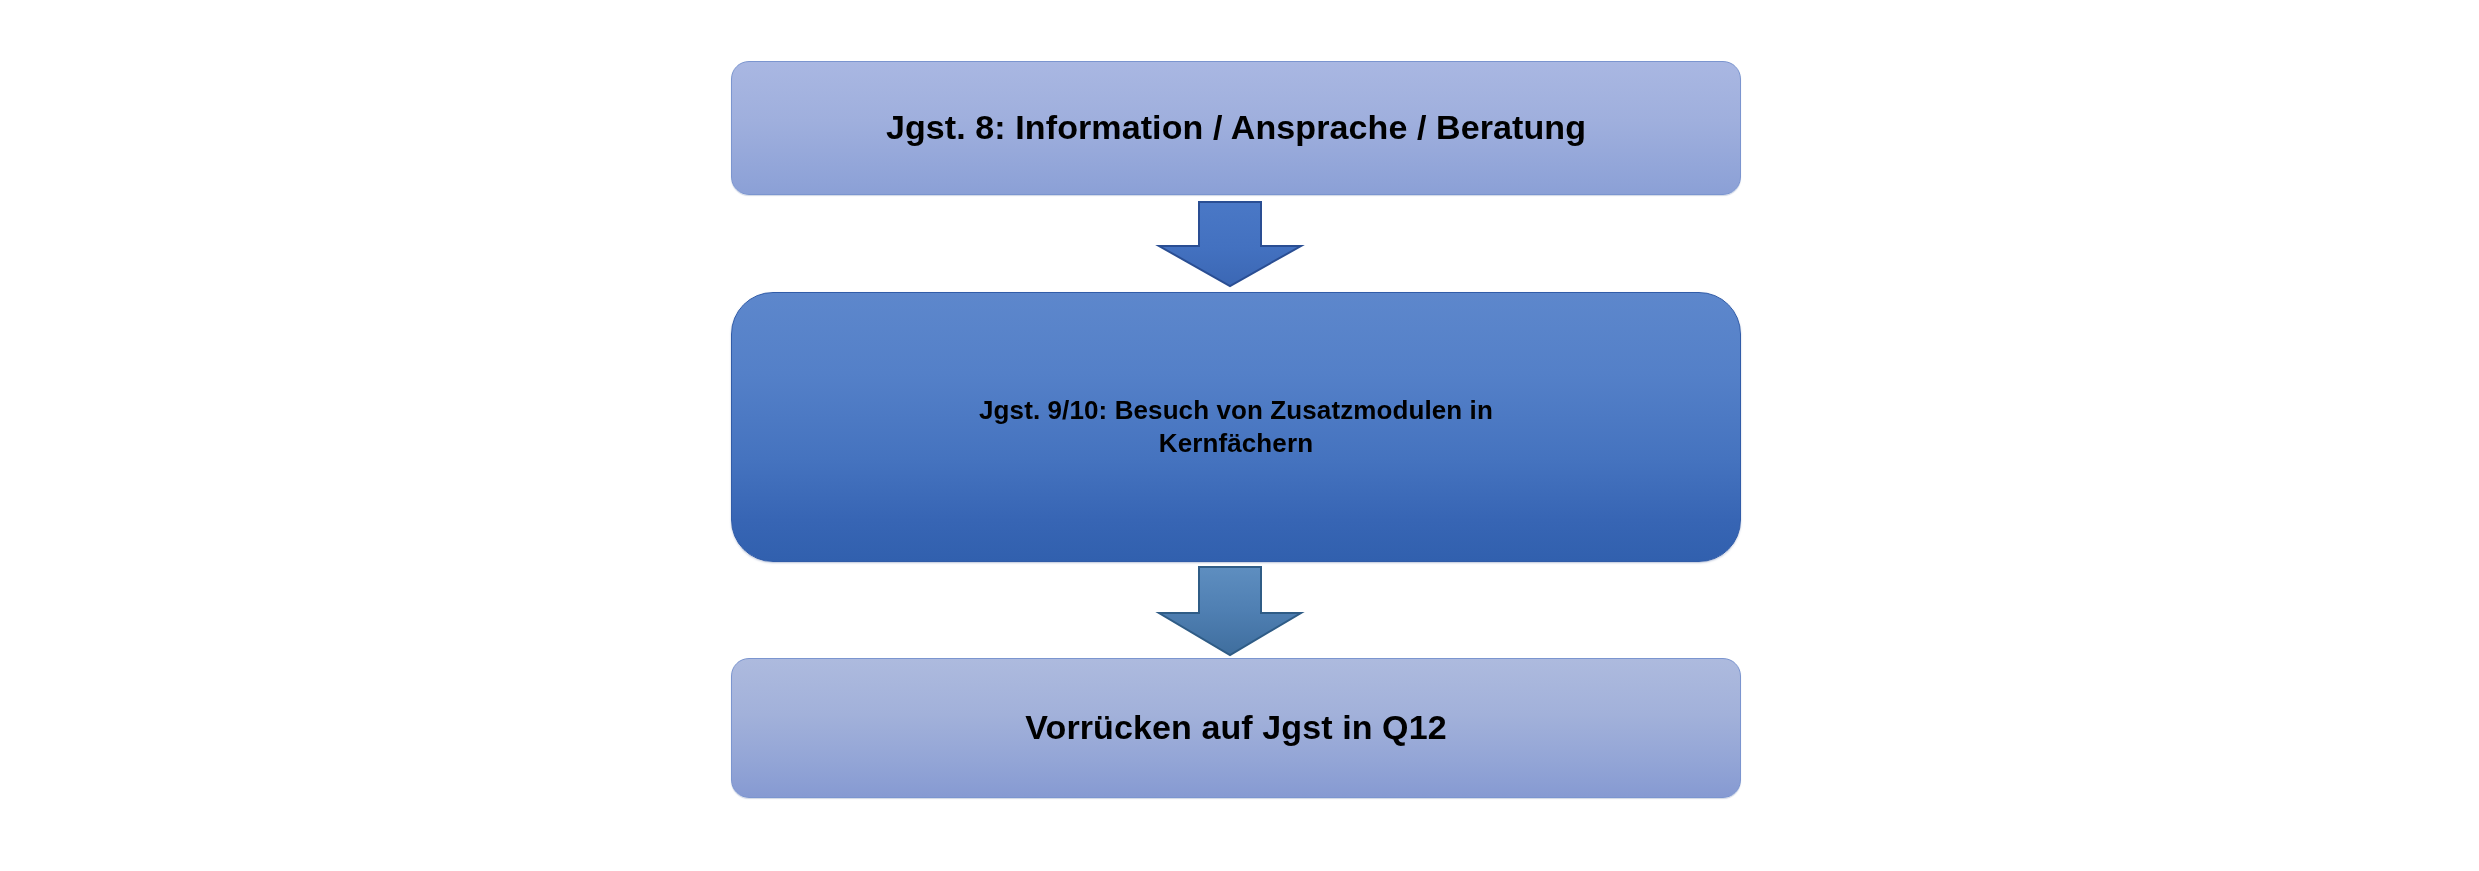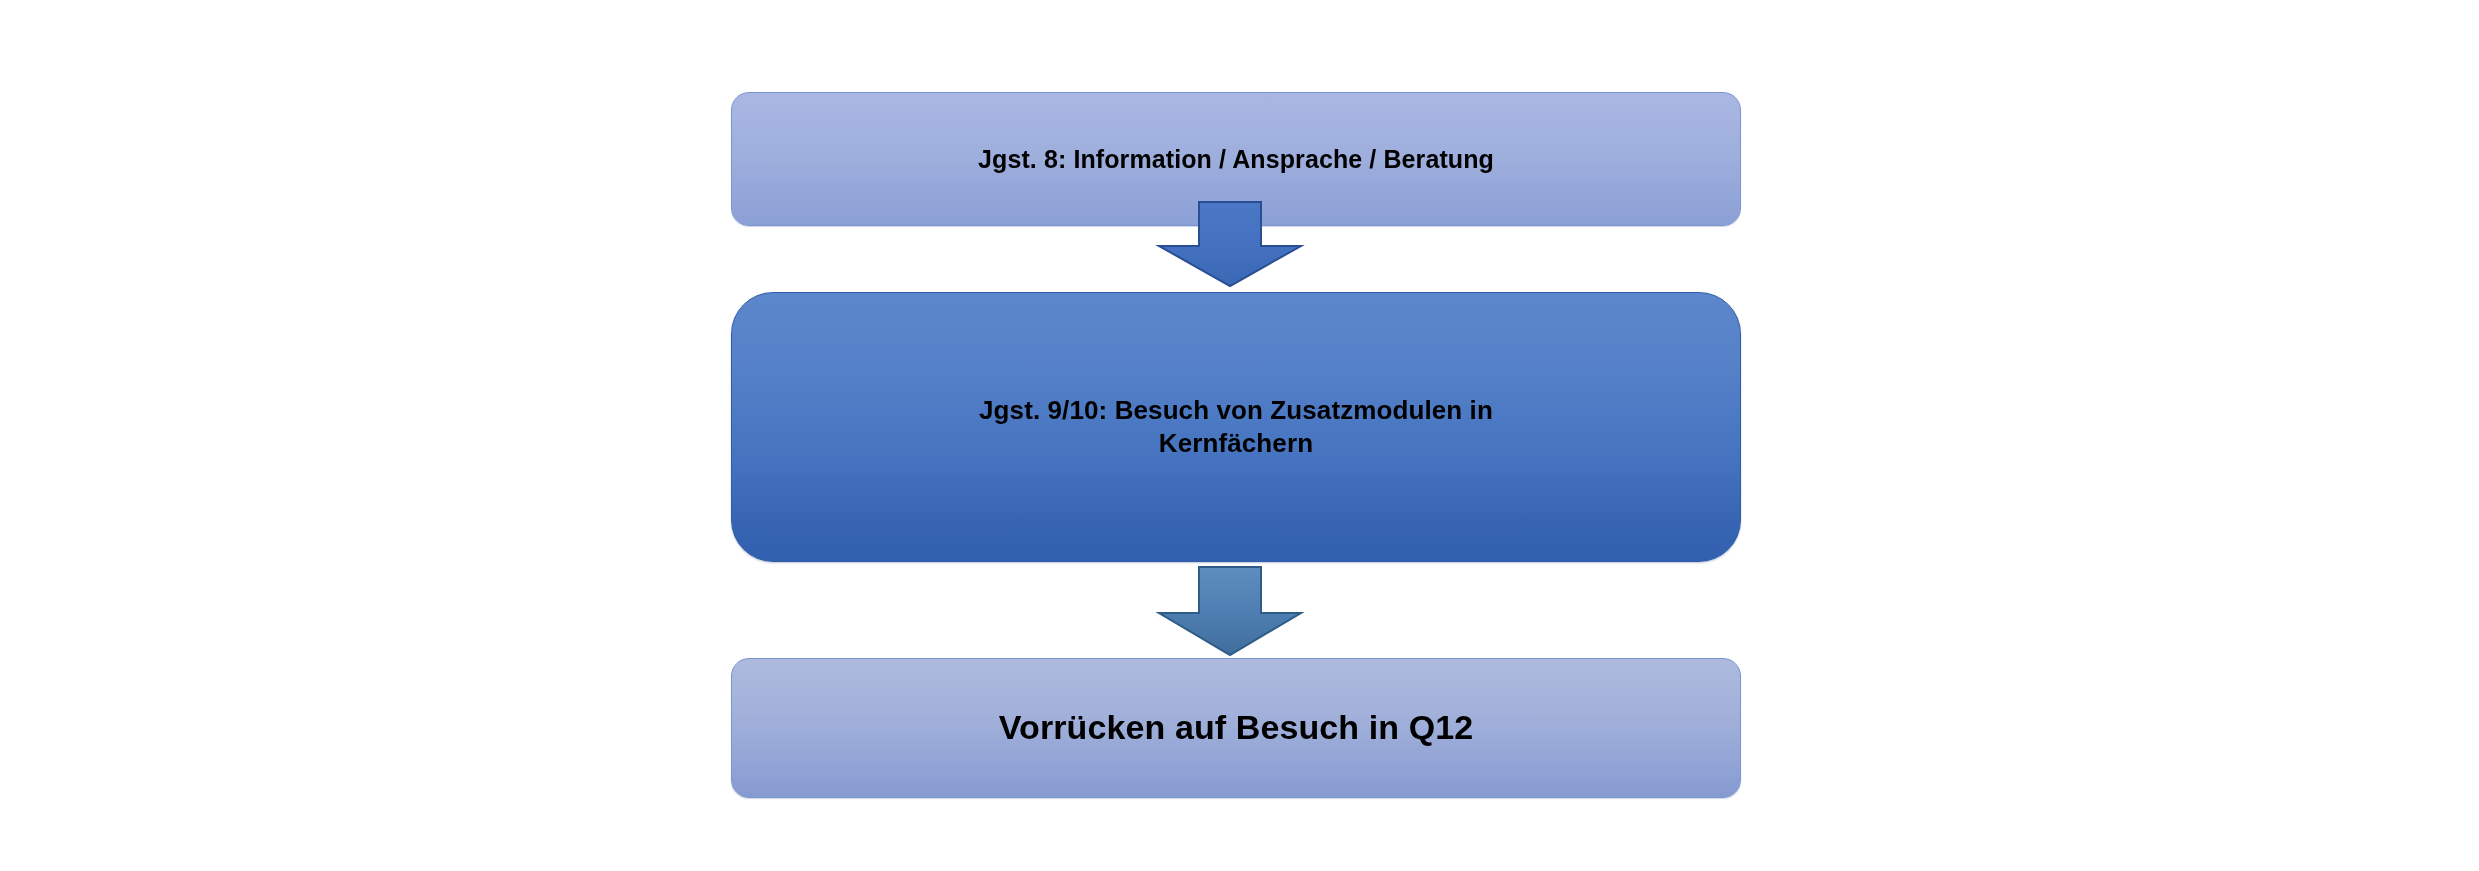--- a/index.html
+++ b/index.html
@@ -44,23 +44,22 @@
 
   
   #box-step-1 {
     left: 731px;
     top: 61px;
     width: 1010px;
     height: 134px;
     border-radius: 18px;
     border: 1px solid #7b95cf;
     background: linear-gradient(to bottom, #a9b7e2 0%, #9fafdd 45%, #93a6d9 78%, #8ba0d6 100%);
-    font-size: 25px;
+    font-size: 34px;
     box-shadow: 0 1px 1px rgba(120,140,180,0.35);
-    margin-top: 31px;
   }
 
   
   #box-step-2 {
     left: 731px;
     top: 292px;
     width: 1010px;
     height: 270px;
     border-radius: 42px;
     border: 1px solid #315ca8;
@@ -138,16 +137,16 @@
           <stop offset="0%" stop-color="#5e8ec0"></stop>
           <stop offset="50%" stop-color="#4f7fb2"></stop>
           <stop offset="100%" stop-color="#3f6e9e"></stop>
         </linearGradient>
       </defs>
       <polygon points="44,2 106,2 106,48 146,48 75,90 4,48 44,48" fill="url(#grad-arrow-2)" stroke="#2f5c86" stroke-width="2" stroke-linejoin="miter"></polygon>
     </svg>
   </div>
 
   <div class="flow-box" id="box-step-3">
-    <span class="box-label">Vorrücken auf Besuch in Q12</span>
+    <span class="box-label">Vorrücken auf Jgst in Q12</span>
   </div>
 
 </div>
 
 </body></html>

